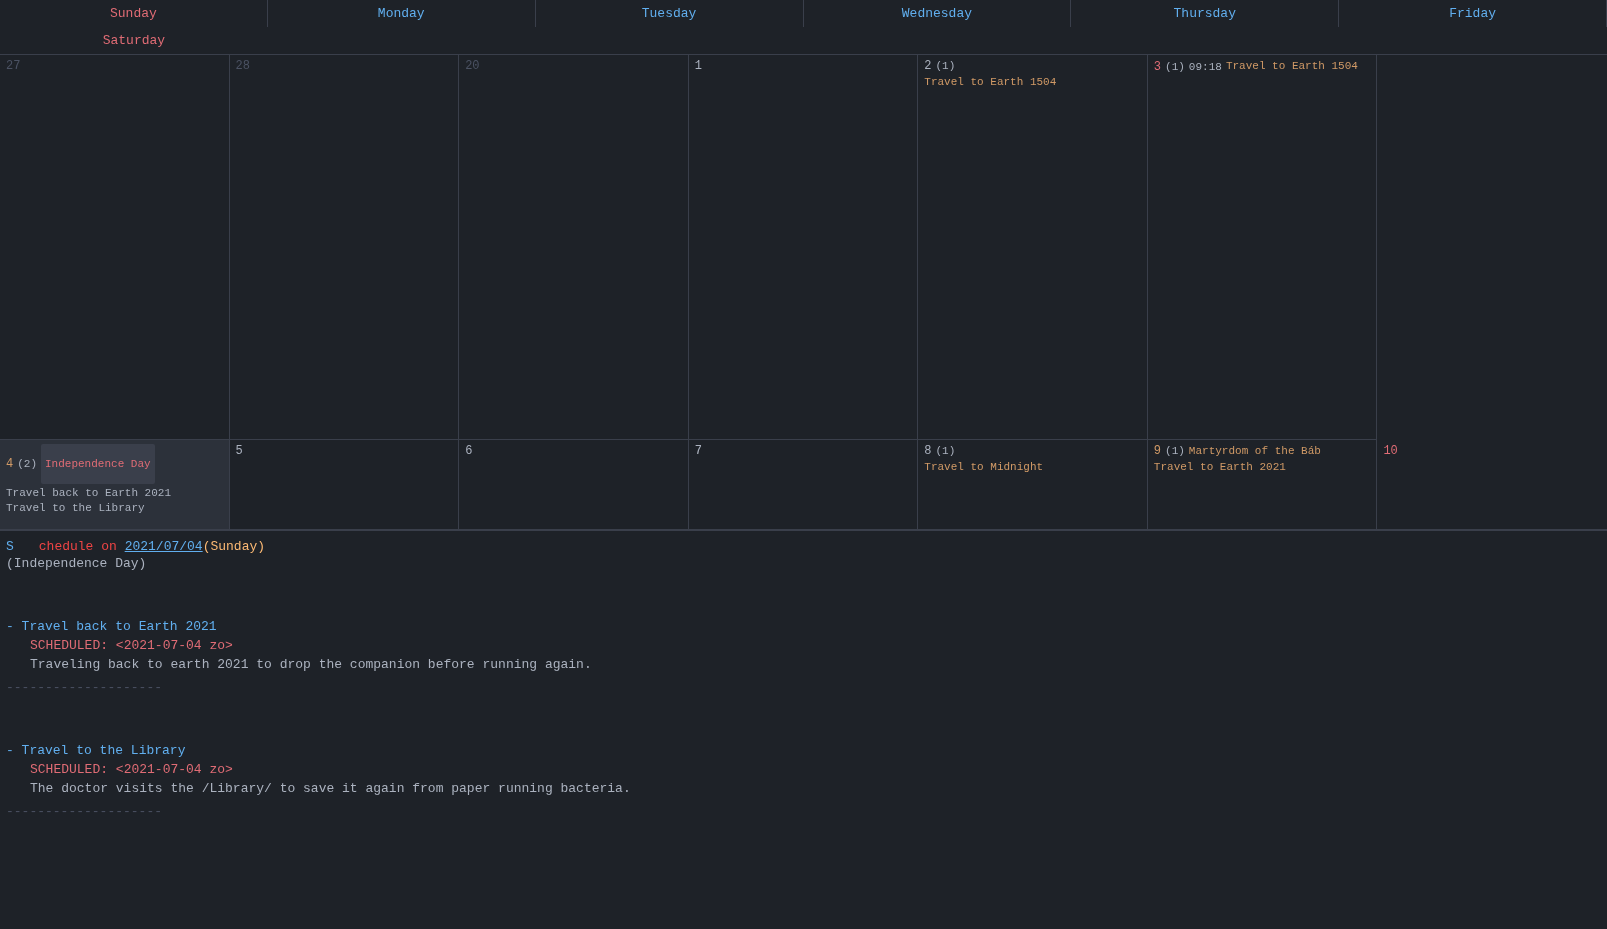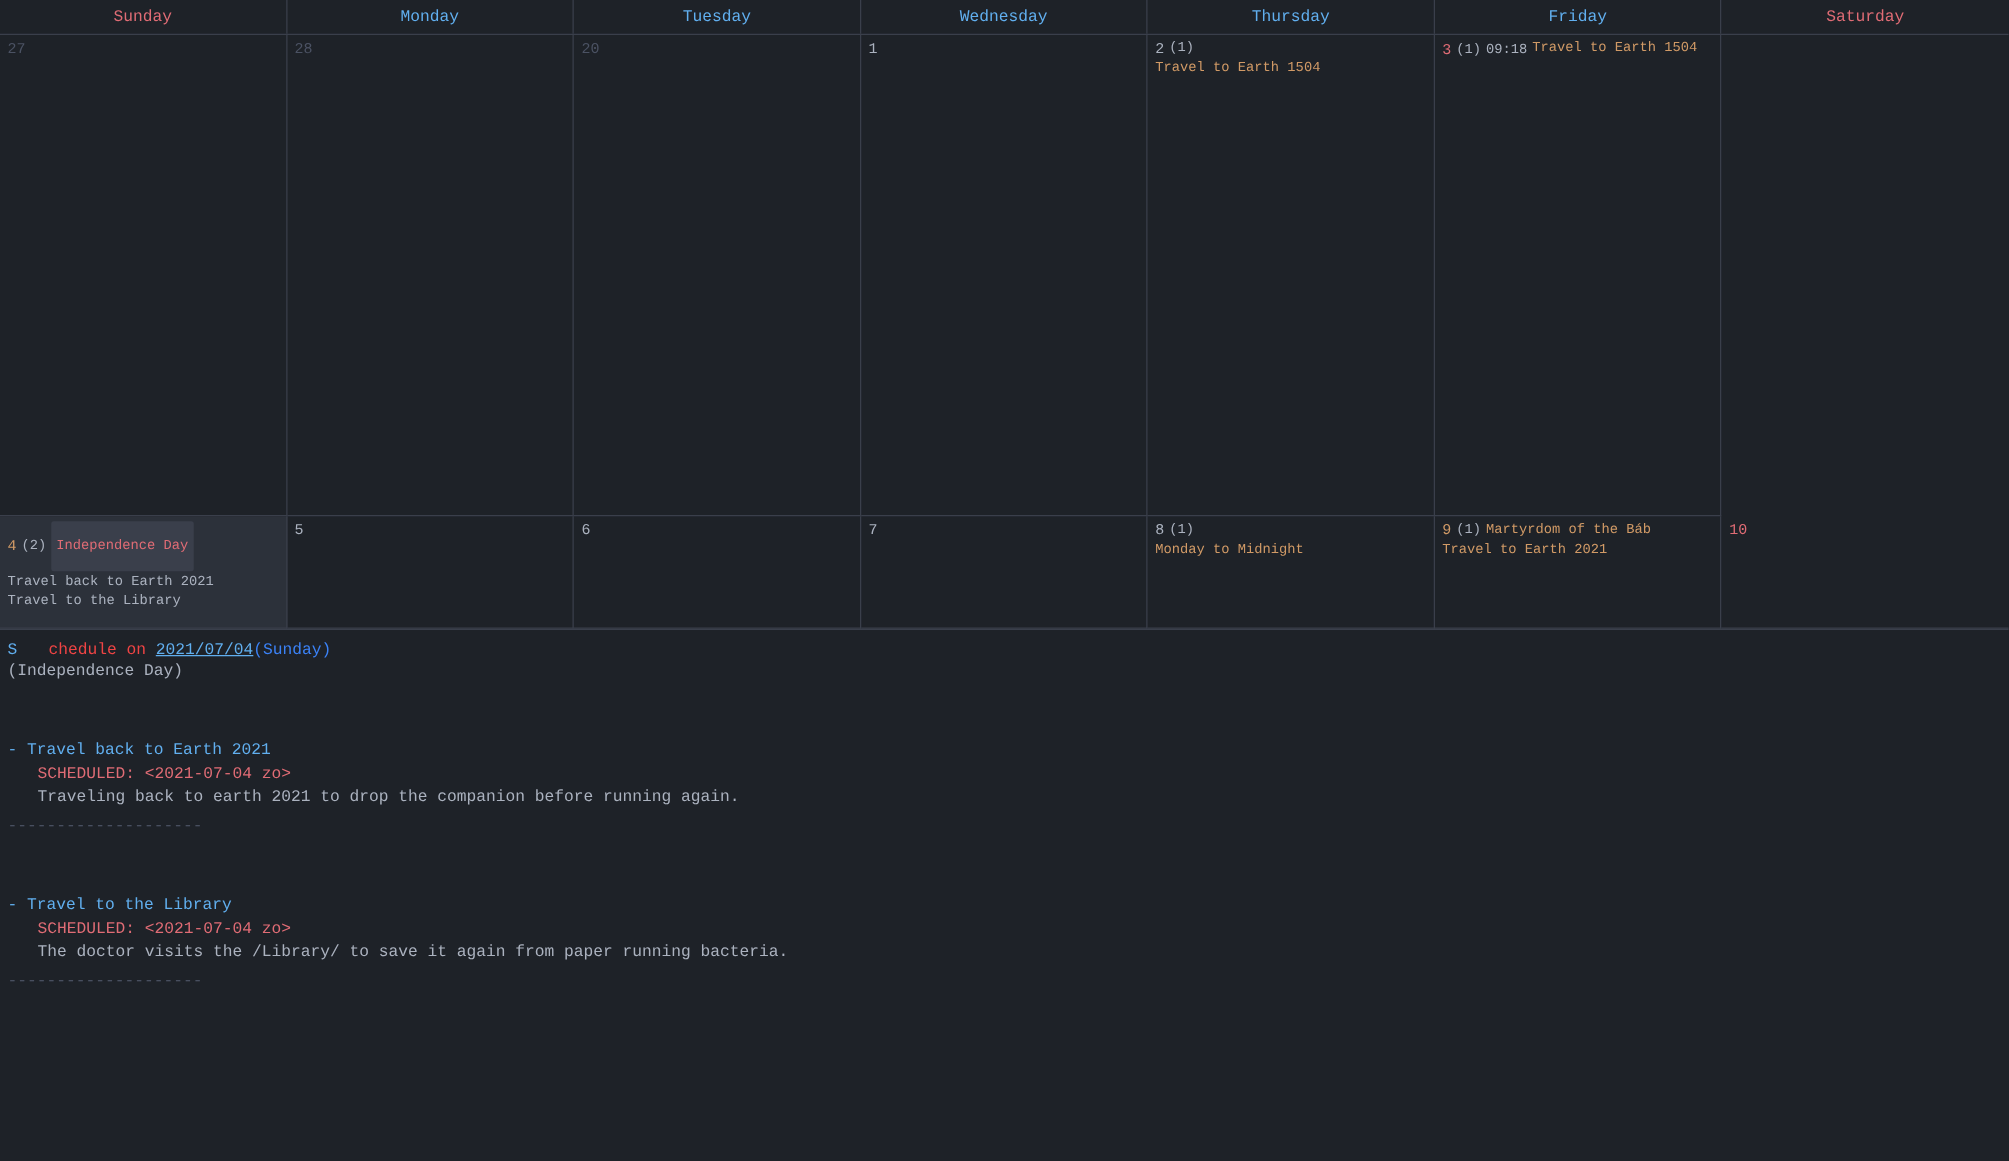--- a/index.html
+++ b/index.html
@@ -9,21 +9,21 @@
       font-family: 'Courier New', Courier, monospace;
       font-size: 13px;
     }
 
     .calendar-container {
       width: 100%;
     }
 
     .calendar-header {
       display: grid;
-      grid-template-columns: repeat(7, 1fr);
+      grid-template-columns: repeat(6, 1fr);
       border-bottom: 1px solid #3a3f4b;
     }
 
     .calendar-header .day-name {
       text-align: center;
       padding: 6px 0;
       font-size: 13px;
       border-right: 1px solid #3a3f4b;
     }
     .calendar-header .day-name:last-child { border-right: none; }
@@ -108,21 +108,21 @@
       font-size: 13px;
       margin-bottom: 2px;
     }
 
     .schedule-date-link {
       color: #61afef;
       text-decoration: underline;
     }
 
     .schedule-day-label {
-      color: #3b82f6;
+      color: #fdba74;
     }
 
     .schedule-holiday {
       color: #abb2bf;
       font-size: 13px;
       margin-bottom: 8px;
     }
 
     .schedule-entry {
       margin-bottom: 8px;
@@ -251,21 +251,21 @@
       <div class="cell-date">
           <span class="date-num">7</span>
         </div>
     </div>
 
     <div class="calendar-cell">
       <div class="cell-date">
         <span class="date-num">8</span>
         <span class="event-count">(1)</span>
       </div>
-      <div class="event-item">Monday to Midnight</div>
+      <div class="event-item">Travel to Midnight</div>
     </div>
 
     <div class="calendar-cell">
       <div class="cell-date">
         <span class="date-num-orange">9</span>
         <span class="event-count">(1)</span>
         <span style="color:#d19a66; font-size:11px;">Martyrdom of the Báb</span>
       </div>
       <div class="event-item">Travel to Earth 2021</div>
     </div>

